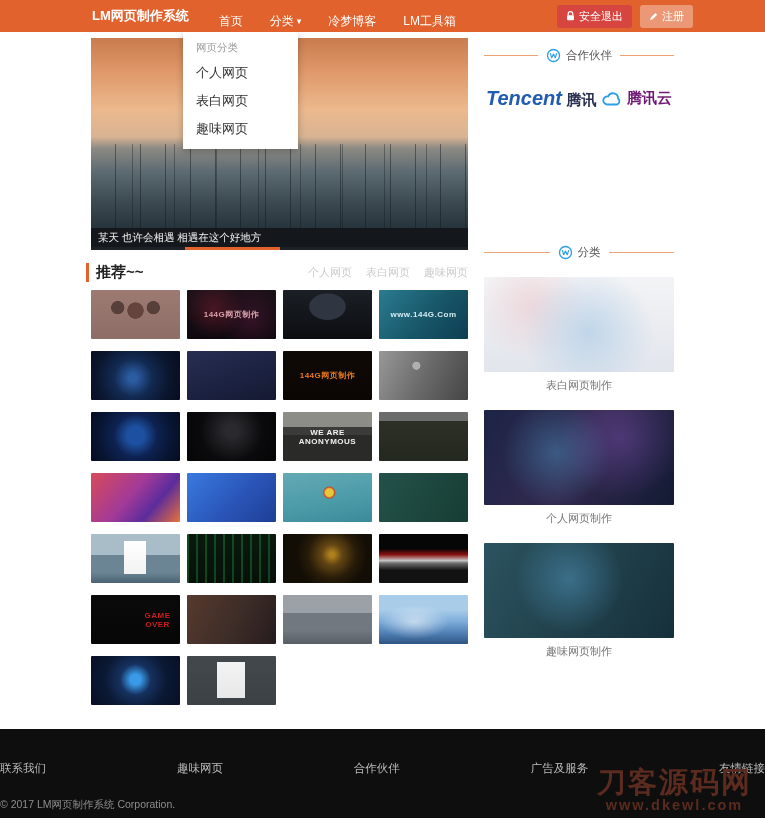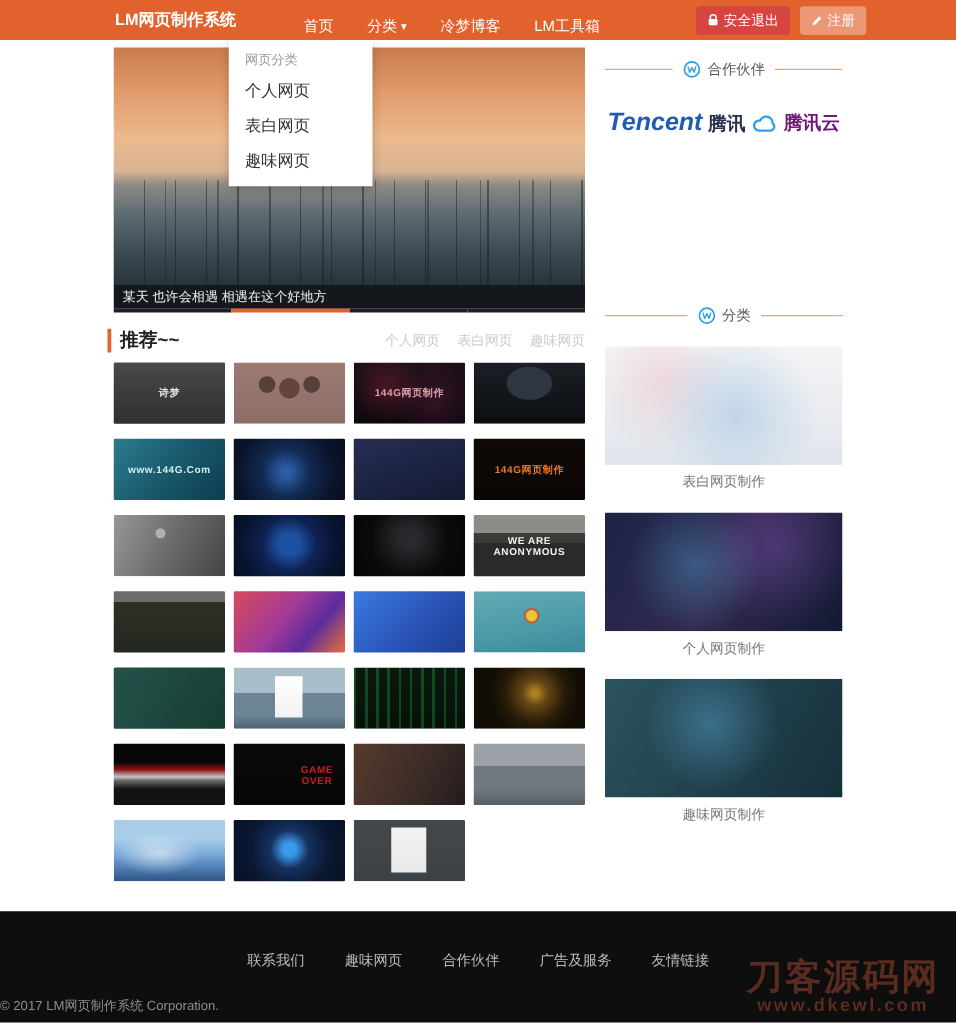--- a/index.html
+++ b/index.html
@@ -3,21 +3,21 @@
 <meta charset="utf-8">
 <style>
   * { margin:0; padding:0; box-sizing:border-box; }
   html,body { width:765px; height:822px; overflow:hidden; background:#fff;
     font-family:"Liberation Sans","DejaVu Sans",sans-serif; }
 
   
   .navbar { height:32px; background:#e2622d; display:flex; align-items:center;
     padding:0 72px 0 92px; color:#fff; font-size:12px; position:relative; z-index:20; }
   .brand { font-weight:bold; font-size:13px; margin-right:30px; cursor:pointer; }
-  .nav-items { display:flex; height:22px;margin-left:24px; }
+  .nav-items { display:flex; height:22px; }
   .nav-item { display:flex; align-items:center; margin-right:27px; height:32px;
     position:relative; color:#fff; text-decoration:none; cursor:pointer; }
   .nav-item .caret { font-size:9px; margin-left:3px; }
   .nav-item.active::after { content:""; position:absolute; bottom:0; left:50%;
     margin-left:-5px; border-left:5px solid transparent; border-right:5px solid transparent;
     border-bottom:5px solid #fff; }
   .nav-right { margin-left:auto; display:flex; align-items:flex-end; gap:8px; }
   .btn { border:none; border-radius:3px; color:#fff; font-size:11px; padding:4px 9px;
     display:flex; align-items:center; gap:4px; cursor:pointer;
     font-family:"Liberation Sans","DejaVu Sans",sans-serif; }
@@ -77,21 +77,21 @@
   .cloud-logo { display:flex; align-items:center; gap:4px; cursor:pointer; }
   .cloud-cn { font-size:15px; color:#701a75; font-weight:bold; }
   .side-cats { margin-top:132px; }
   .cat-card { margin-bottom:9px; cursor:pointer; }
   .cat-img { height:95px; border-radius:1px; }
   .cat-caption { text-align:center; color:#777; font-size:11px; padding:6px 0 8px; }
 
   
   .footer { clear:both; margin-top:24px; height:89px; background:#0e0e0e;
     position:relative; padding-top:32px; }
-  .footer-links { display:flex; justify-content:center; gap:32px; }
+  .footer-links { display:flex; justify-content:space-between; gap:32px; }
   .footer-link { color:#bbb; font-size:11.5px; text-decoration:none; cursor:pointer; }
   .copyright { text-align:left; color:#8d8d8d; font-size:10.5px; margin-top:22px; }
   .watermark { position:absolute; right:13px; bottom:5px; text-align:center;
     color:#5a2b1e; line-height:1.05; pointer-events:none; }
   .wm-title { font-size:29px; font-weight:900; letter-spacing:2px; }
   .wm-url { font-size:14.5px; font-weight:800; letter-spacing:2px; }
 
   .icon-svg { display:block; }
 </style>
 </head>
@@ -178,23 +178,20 @@
           <a class="rec-link">个人网页</a>
 
           <a class="rec-link">表白网页</a>
 
           <a class="rec-link">趣味网页</a>
         </div>
     </div>
 
     <div class="grid">
 
-        <div class="tile" style="background: linear-gradient(rgb(74, 74, 74), rgb(47, 47, 47));">
-          <span class="tile-label" style="color: rgb(227, 227, 227);">诗梦</span>
-        </div>
 
         <div class="tile" style="background: radial-gradient(circle at 50% 42%, rgb(100, 69, 62) 0px, rgb(100, 69, 62) 15%, transparent 16%), radial-gradient(circle at 30% 36%, rgb(87, 64, 58) 0px, rgb(87, 64, 58) 9%, transparent 10%), radial-gradient(circle at 70% 36%, rgb(87, 64, 58) 0px, rgb(87, 64, 58) 9%, transparent 10%), linear-gradient(rgb(157, 123, 115), rgb(141, 109, 102));">
           <span class="tile-label" style="color: rgb(255, 255, 255);"></span>
         </div>
 
         <div class="tile" style="background: radial-gradient(circle at 30% 40%, rgba(205, 45, 70, 0.28), transparent 42%), radial-gradient(circle at 72% 62%, rgba(125, 35, 85, 0.3), transparent 45%), linear-gradient(rgb(29, 17, 25), rgb(14, 8, 14));">
           <span class="tile-label" style="color: rgb(217, 162, 171);">144G网页制作</span>
         </div>
 
         <div class="tile" style="background: radial-gradient(at 50% 34%, rgb(47, 54, 66) 0px, rgb(47, 54, 66) 28%, transparent 30%), linear-gradient(rgb(27, 32, 38), rgb(11, 13, 17));">

